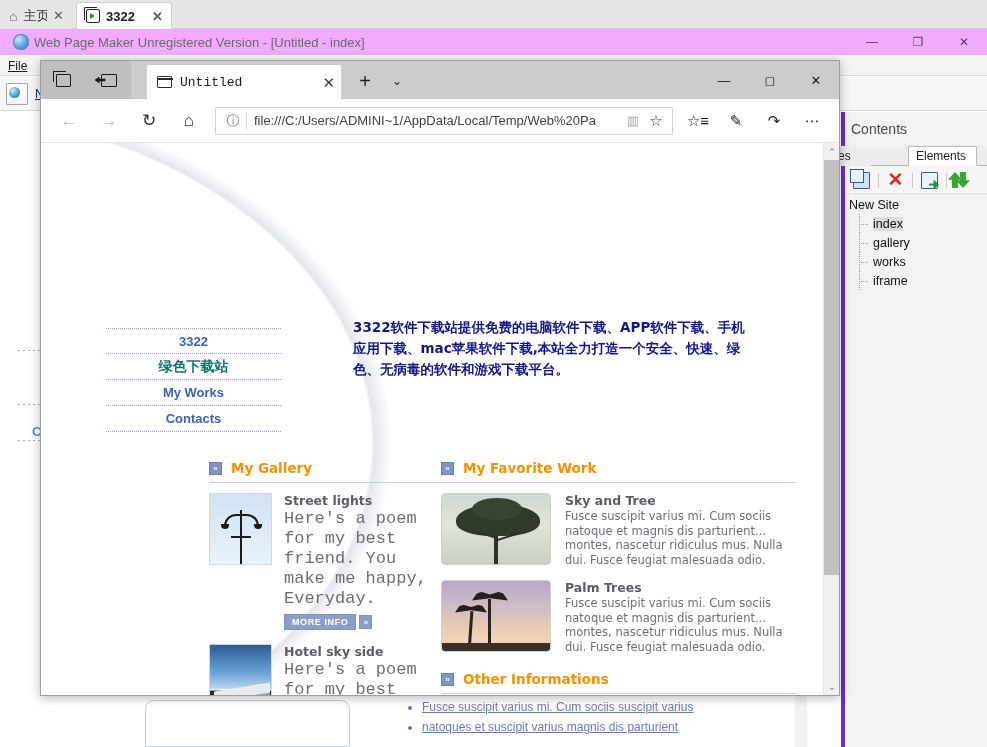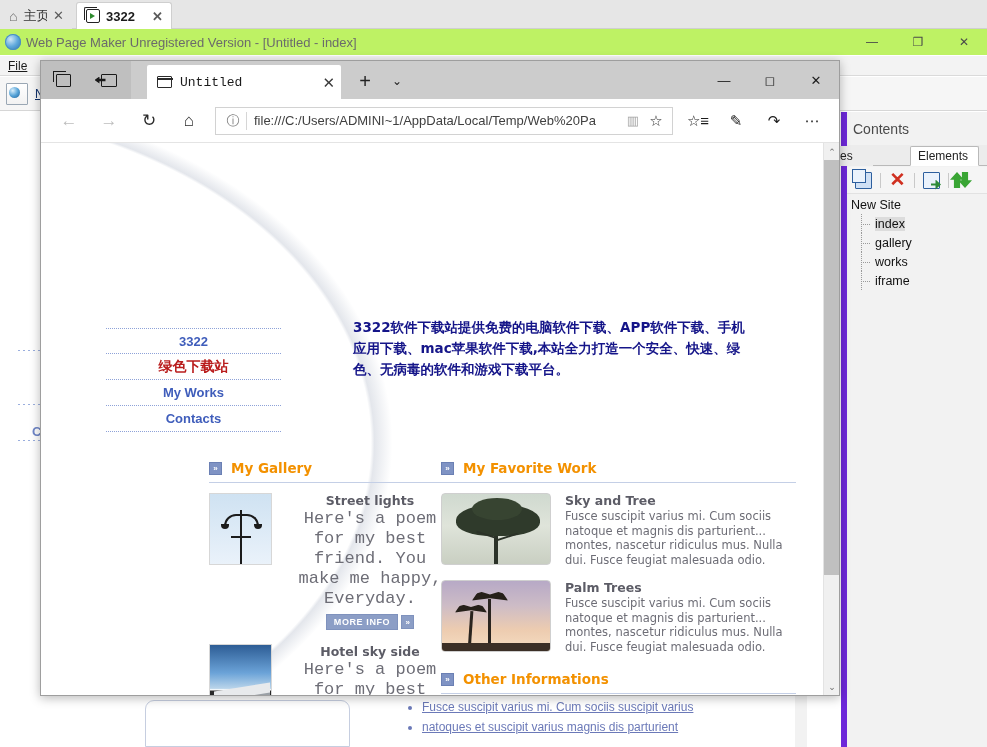--- a/index.html
+++ b/index.html
@@ -44,21 +44,21 @@
     border-left: 5px solid #2d8a2d; border-top: 3.5px solid transparent;
     border-bottom: 3.5px solid transparent;
   }
   .doc-ico::before{
     content:""; position:absolute; left:-3px; top:-3px; width:12px;height:12px;
     border-left:1.4px solid #222; border-top:1.4px solid #222; border-radius:2px 0 0 0;
   }
 
   .wpm-titlebar {
     position: absolute; left: 0; top: 29px; width: 987px; height: 26px;
-    background: #bef264; display: flex; align-items: center;
+    background: #f0abfc; display: flex; align-items: center; padding-left: 8px;
   }
   .wpm-titlebar .app-ico {
     width: 16px; height: 16px; margin: 0 5px 0 5px; border-radius: 50%;
     background: radial-gradient(circle at 35% 33%, #cfe6f7 0%, #5fa9dc 48%, #2b6ea8 100%);
     box-shadow: inset 0 0 0 1px #4a8fc0;
   }
   .wpm-titlebar .titletext { font-size: 13px; color: #6b6b6b; }
   .wpm-wincontrols { position: absolute; right: 0; top: 29px; height: 26px; display: flex; }
   .wpm-wincontrols div {
     width: 46px; height: 26px; display: flex; align-items: center; justify-content: center;
@@ -99,21 +99,21 @@
     position: absolute; left: 18px; top: 120px; width: 620px; height: 400px;
     background: #ffffff;
   }
   .wpm-dots { position:absolute; height:1px; width:100%;
     background-image: repeating-linear-gradient(to right,#9aaede 0 2px,transparent 2px 5px); }
   .wpm-ghost-text { position:absolute; font-size: 13px; color:#6f86c8; font-weight:bold;}
 
   
   .wpm-dock {
     position: absolute; right: 0; top: 112px; width: 146px; height: 635px;
-    background: #f2f2f2; border-left: 6px solid #6d28d9;
+    background: #f2f2f2; border-left: 4px solid #6d28d9;
   }
   .dock-title {
     position:absolute; left:6px; top:9px; font-size: 14px; color:#4a4a4a;
   }
   .dock-tabs { position:absolute; left:0; top:33px; width:146px; height:21px;
     border-bottom: 1px solid #b9b9b9; background:#ececec; }
   .dock-tab {
     position:absolute; top:1px; height:20px; display:flex;align-items:center;
     font-size:12px; color:#222; padding: 0 7px;
   }
@@ -240,41 +240,41 @@
     font-size:13.5px; line-height:21px; font-weight:bold; color:#151589;
     font-family:"DejaVu Sans","Liberation Sans",sans-serif;
   }
   .site-nav { position:absolute; left:65px; top:185px; width:175px; }
   .site-nav .navitem {
     height:26px; display:flex; align-items:center; justify-content:center;
     border-bottom: 1px dotted #8ea2d8;
     font-weight:bold; color:#3f5dbb;
   }
   .site-nav .navitem.n0 { border-top: 1px dotted #8ea2d8; }
-  .site-nav .nav-cn { color:#b91c1c; }
+  .site-nav .nav-cn { color:#0f766e; }
   .site-nav .navitem span { font-size:13px; }
   .site-nav .navitem.big span { font-size:14px; }
 
   
   .col-left { position:absolute; left:168px; top:314px; width:235px; }
   .col-right { position:absolute; left:400px; top:314px; width:355px; }
 
   .sec-head {
     display:flex; align-items:center; gap:9px; height:26px;
     border-bottom: 1px solid #c4cfe6; padding-bottom: 3px; margin-bottom: 10px;
   }
   .sec-head .chev {
     width:13px;height:13px; background:#7f93c4; color:#fff; font-size:8px;
     display:flex;align-items:center;justify-content:center; font-weight:bold; flex:none;
     border:1px solid #6b80b4;
   }
   .sec-head .txt { color:#f39100; font-weight:bold; font-size:13.5px;
     font-family:"DejaVu Sans","Liberation Sans",sans-serif; }
 
-  .gitem { display:flex; gap:24px; margin-bottom: 14px; text-align: center; }
+  .gitem { display:flex; gap:12px; margin-bottom: 14px; }
   .gthumb { width:63px;height:72px;flex:none; border:1px solid #d7d7d7; overflow:hidden; position:relative; }
   .gbody { flex:1; }
   .gtitle { font-size:12.5px; font-weight:bold; color:#5c5c66; margin-bottom:1px;
      font-family:"DejaVu Sans","Liberation Sans",sans-serif;}
   .gtext { font-size:17px; line-height:20px; color:#6d6d76;
      font-family:Liberation Mono, monospace;}
   .moreinfo { display:inline-flex; align-items:center; gap:3px; margin-top:5px; }
   .moreinfo .btn {
     background:#8c9ec6; color:#ffffff; font-size:9px; font-weight:bold; letter-spacing:.6px;
     padding:2px 7px; border:1px solid #7f92bd;

